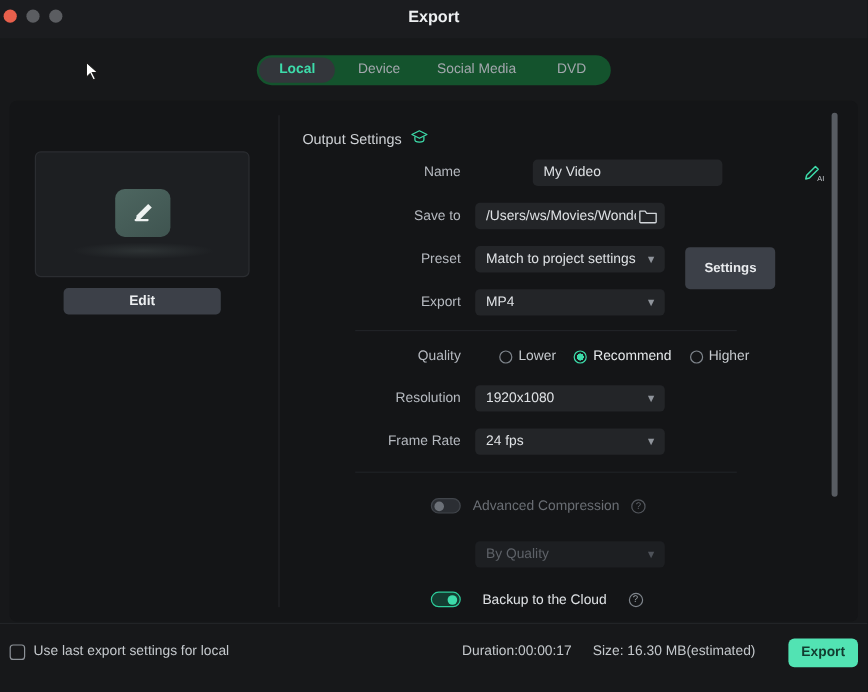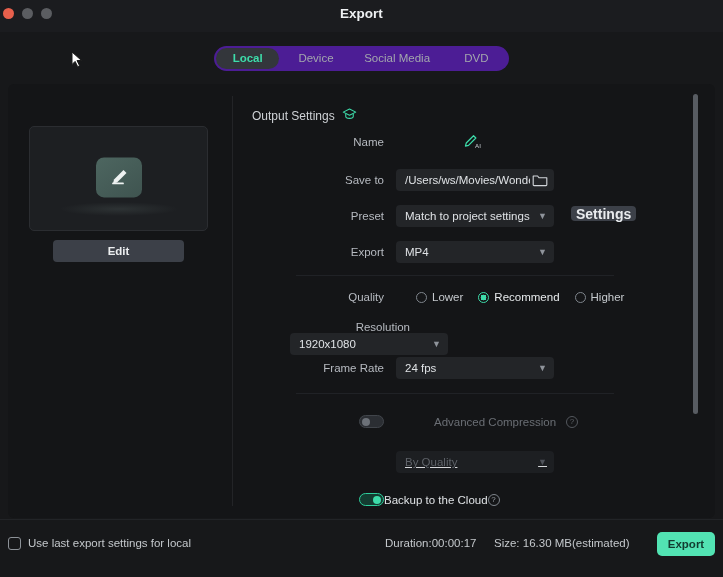--- a/index.html
+++ b/index.html
@@ -27,21 +27,21 @@
   .light.gray { background: #5b5d61; }
   .win-title {
     position: absolute; left: 0; top: 6px; width: 723px;
     text-align: center; font-size: 13.5px; font-weight: bold; color: #eef0f2;
   }
 
   
   .tabbar {
     position: absolute; left: 214px; top: 46px;
     width: 295px; height: 25px;
-    background: #4c1d95; border-radius: 13px;
+    background: #14532d; border-radius: 13px;
     display: flex; align-items: center;
   }
   .tab {
     height: 21px; line-height: 21px; padding: 0 11px; margin: 0 2px;
     border-radius: 11px; font-size: 11.5px; color: #a3a7ad;
     text-align: center; white-space: nowrap; cursor: pointer;
   }
   .tab.active { background: #33363b; color: #3ddcaa; font-weight: bold; }
 
   
@@ -105,23 +105,23 @@
   .field.sel { justify-content: space-between; cursor: pointer; padding-right: 7px; }
   .chev { color: #8f949b; font-size: 9px; line-height: 1; }
   .field.disabled { background: #1d1f22; color: #5e6268; cursor: default; }
   .field.disabled .chev { color: #4e5259; }
 
   .icon-btn { background: none; border: none; cursor: pointer; padding: 0;
               display: flex; align-items: center; }
 
   .settings-btn {
     position: absolute; left: 571px; top: 206px;
-    height: 15px; padding: 0 5px; border-radius: 4px;
+    height: 35px; padding: 0 16px; border-radius: 4px;
     background: #3c4048; color: #e9ebee;
-    font-size: 14px; font-weight: bold; border: none;
+    font-size: 11px; font-weight: bold; border: none;
     cursor: pointer; font-family: inherit;
     display: flex; align-items: center;
   }
 
   .hdivider { position: absolute; left: 296px; width: 318px; height: 1px; background: #202226; }
 
   
   .radio-grp { display: flex; align-items: center; gap: 15px; padding-left: 20px; }
   .radio { display: flex; align-items: center; gap: 5px; cursor: pointer; font-size: 11.5px; color: #c6cace; }
   .dot { width: 11px; height: 11px; border-radius: 50%; border: 1.4px solid #7f858c;
@@ -208,20 +208,21 @@
     <span>
       <svg width="15" height="14" viewBox="0 0 24 22" fill="none">
         <path d="M12 3L22 8l-10 5L2 8l10-5z" stroke="#3ddcaa" stroke-width="1.7" stroke-linejoin="round"></path>
         <path d="M6 10.5V15c0 1.6 2.7 3 6 3s6-1.4 6-3v-4.5" stroke="#3ddcaa" stroke-width="1.7" stroke-linejoin="round"></path>
       </svg>
     </span>
   </div>
 
   <div class="row" style="left:290px; top:133px;gap:48px;">
     <div class="lbl">Name</div>
+    <input class="field" value="My Video" style="">
     <button class="icon-btn" style="margin-left:18px">
       <svg width="20" height="17" viewBox="0 0 26 22" fill="none">
         <path d="M15 3.5l3 3L8.5 16 4.5 17l1-4L15 3.5z" stroke="#3ddcaa" stroke-width="1.6" stroke-linejoin="round"></path>
         <text x="17" y="19" font-size="8" fill="#c9ced2" font-family="Liberation Sans, sans-serif">AI</text>
       </svg>
     </button>
   </div>
 
   <div class="row" style="left:290px; top:169px;">
     <div class="lbl">Save to</div>
@@ -263,21 +264,21 @@
         <span class="dot"></span>
         <span>Recommend</span>
       </div>
       <div class="radio">
         <span class="dot"></span>
         <span>Higher</span>
       </div>
     </div>
   </div>
 
-  <div class="row" style="left:290px; top:321px;flex-direction:column;">
+  <div class="row" style="left:290px; top:321px;">
     <div class="lbl">Resolution</div>
     <div class="field sel">
       <span>1920x1080</span>
       <span class="chev">▼</span>
     </div>
   </div>
 
   <div class="row" style="left:290px; top:357px;">
     <div class="lbl">Frame Rate</div>
     <div class="field sel">
@@ -285,32 +286,32 @@
       <span class="chev">▼</span>
     </div>
   </div>
 
   <div class="hdivider" style="top:393px"></div>
 
   <div class="row" style="left:359px; top:415px; gap:10px;">
     <div class="toggle">
       <span class="knob"></span>
     </div>
-    <span style="font-size:11.5px; color:#6a6e74;margin-left:40px;">Advanced Compression</span>
+    <span style="font-size:11.5px; color:#6a6e74;">Advanced Compression</span>
     <span class="help dim">?</span>
   </div>
 
-  <div class="row" style="left:396px; top:451px;text-decoration:underline;">
+  <div class="row" style="left:396px; top:451px;">
     <div class="field sel disabled">
       <span>By Quality</span>
       <span class="chev">▼</span>
     </div>
   </div>
 
-  <div class="row" style="left:359px; top:493px; gap:0;">
+  <div class="row" style="left:359px; top:493px; gap:18px;">
     <div class="toggle on">
       <span class="knob"></span>
     </div>
     <span style="font-size:11.5px; color:#dfe2e5;">Backup to the Cloud</span>
     <span class="help">?</span>
   </div>
 
   <div class="scrollbar"></div>
 
   <div class="bottombar"></div>

